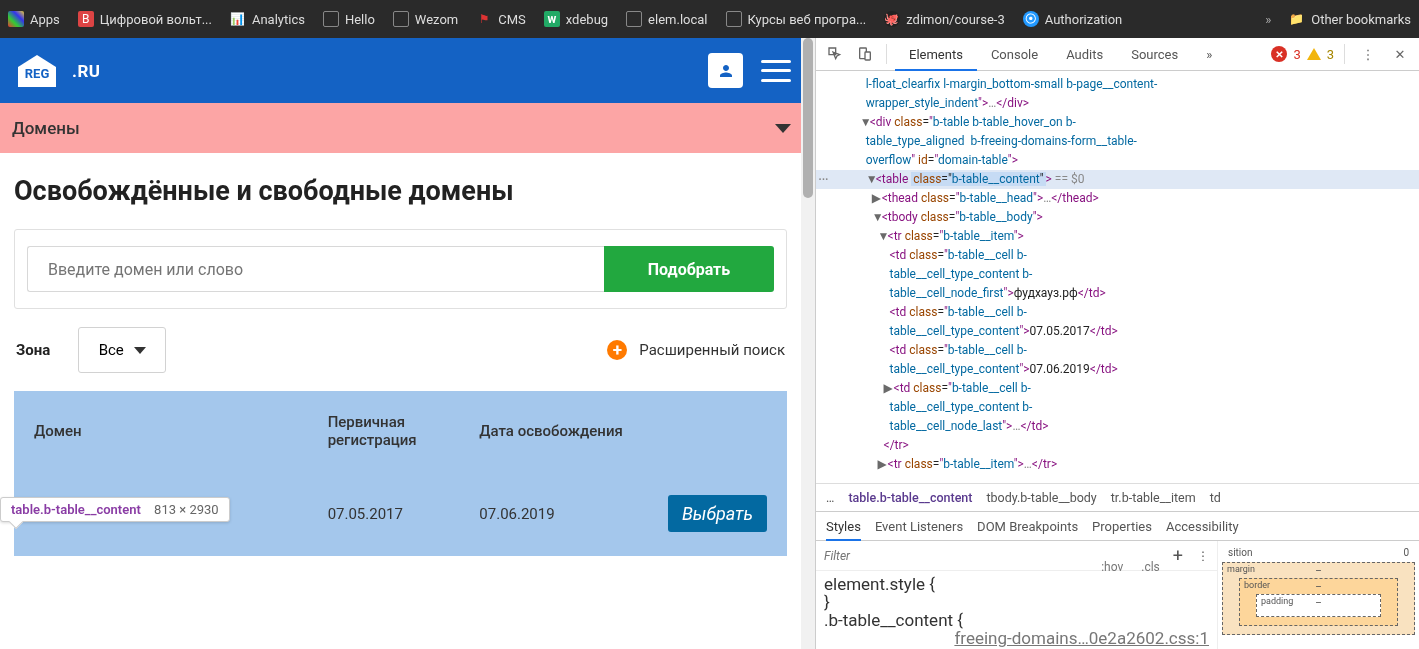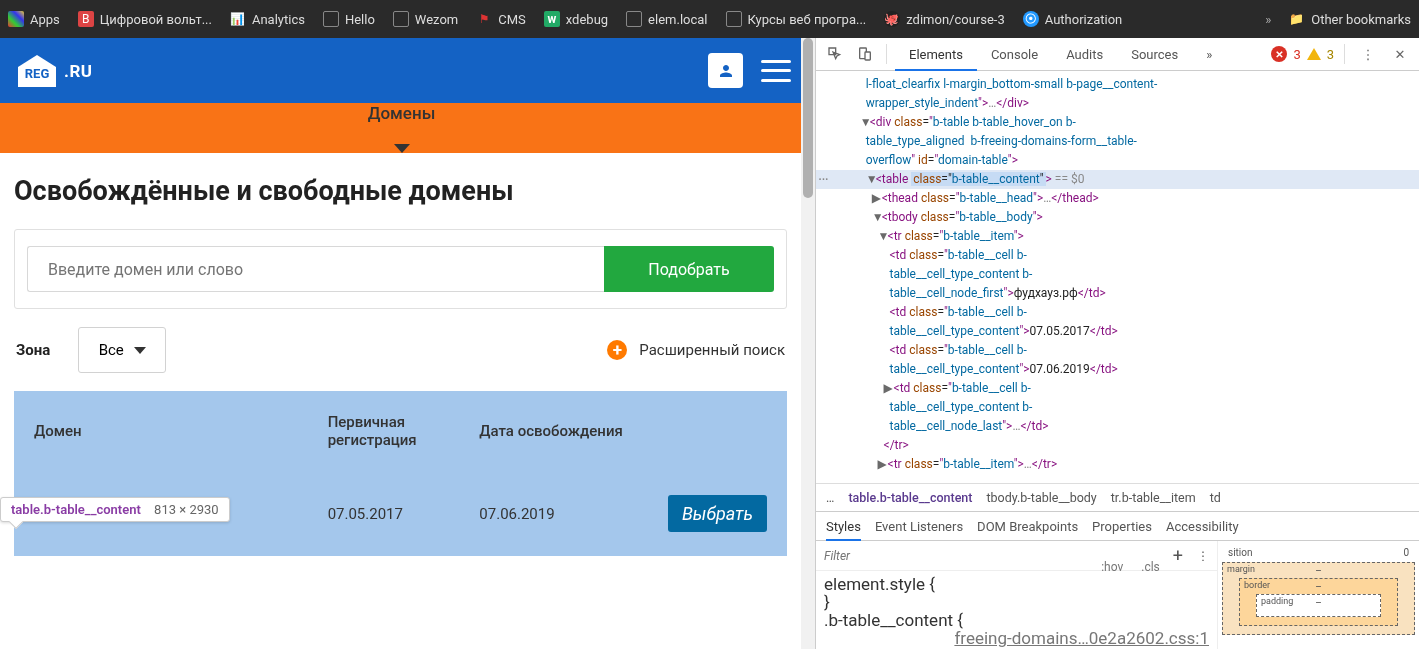--- a/index.html
+++ b/index.html
@@ -18,38 +18,38 @@
 
 .page { width: 816px; background: #fff; position: relative; display: flex; flex-direction: column; border-right: 1px solid #ccc; }
 .page-scroll { position: absolute; right: 0; top: 0; bottom: 0; width: 14px; background: #f1f1f1; }
 .page-scroll .thumb { position: absolute; top: 0; left: 2px; width: 10px; height: 160px; background: #b0b0b0; border-radius: 5px; }
 
 
 .site-header { height: 65px; background: #1462c4; display: flex; align-items: center; justify-content: space-between; padding: 0 24px 0 14px; }
 .logo { display: flex; align-items: center; gap: 2px; }
 .logo-badge { width: 46px; height: 40px; position: relative; }
 .logo-badge svg { width: 46px; height: 40px; }
-.logo-text { color: #fff; font-weight: 700; font-size: 17px; letter-spacing: 0.5px; margin-left: 2px;}
+.logo-text { color: #fff; font-weight: 700; font-size: 17px; letter-spacing: 0.5px; margin-left: 10px;}
 .header-right { display: flex; align-items: center; gap: 18px; }
 .user-btn { width: 35px; height: 35px; background: #fff; border-radius: 4px; display: flex; align-items: center; justify-content: center; color: #1462c4; cursor: pointer; }
 .burger { width: 30px; height: 22px; display: flex; flex-direction: column; justify-content: space-between; cursor: pointer; }
 .burger span { height: 3px; background: #fff; border-radius: 2px; }
 
 
-.collapse-row { height: 50px; background: #f97316; display: flex; align-items: center; justify-content: space-between; padding: 0 24px 0 12px; cursor: pointer; flex-direction: column; }
+.collapse-row { height: 50px; background: #fca5a5; display: flex; align-items: center; justify-content: space-between; padding: 0 24px 0 12px; cursor: pointer; }
 .collapse-row .title { color: #333; font-size: 17px; font-weight: 500;}
 .collapse-row .tri { width: 0; height: 0; border-left: 8px solid transparent; border-right: 8px solid transparent; border-top: 9px solid #333; }
 
 
 .page-body { padding: 22px 14px 0 14px; background: #fff; flex: 1; overflow: hidden; width: calc(100% - 14px); }
 .h1 { font-size: 27px; font-weight: 700; color: #222; margin-bottom: 22px; }
 
 .search-box { border: 1px solid #e0e0e0; border-radius: 3px; padding: 16px 12px 16px 12px; display: flex; gap: 0; margin-bottom: 18px; }
 .search-input { flex: 1; height: 46px; border: 1px solid #d8d8d8; border-right: none; border-radius: 3px 0 0 3px; color: #999; padding: 8px 20px; font-size: 16px; outline: none; }
-.search-btn { width: 170px; height: 46px; background: #22a83f; color: #fff; border: none; border-radius: 0 3px 3px 0; font-size: 16px; font-weight: 400; cursor: pointer; }
+.search-btn { width: 170px; height: 46px; background: #22a83f; color: #fff; border: none; border-radius: 0 3px 3px 0; font-size: 16px; font-weight: 700; cursor: pointer; }
 
 .filter-row { display: flex; align-items: center; justify-content: space-between; margin-bottom: 18px; padding: 0 2px; }
 .zone-wrap { display: flex; align-items: center; gap: 28px; }
 .zone-label { font-weight: 700; font-size: 15px; color: #222; }
 .zone-select { width: 88px; height: 46px; border: 1px solid #d2d2d2; border-radius: 3px; display: flex; align-items: center; justify-content: center; gap: 10px; font-size: 15px; cursor: pointer; }
 .zone-select .caret { width: 0; height: 0; border-left: 6px solid transparent; border-right: 6px solid transparent; border-top: 7px solid #333; }
 .adv { display: flex; align-items: center; gap: 12px; font-size: 15px; color: #333; cursor: pointer; }
 .adv .plus { width: 20px; height: 20px; border-radius: 50%; background: #ff7a00; color: #fff; display: flex; align-items: center; justify-content: center; font-size: 17px; font-weight: 700; }
 
 .devtool-tip { position: absolute; left: 0px; top: 459px; background: #fff; border: 1px solid #ccc; border-radius: 3px; padding: 4px 10px; font-size: 13px; color: #555; box-shadow: 0 1px 3px rgba(0,0,0,.15); z-index: 10; }

